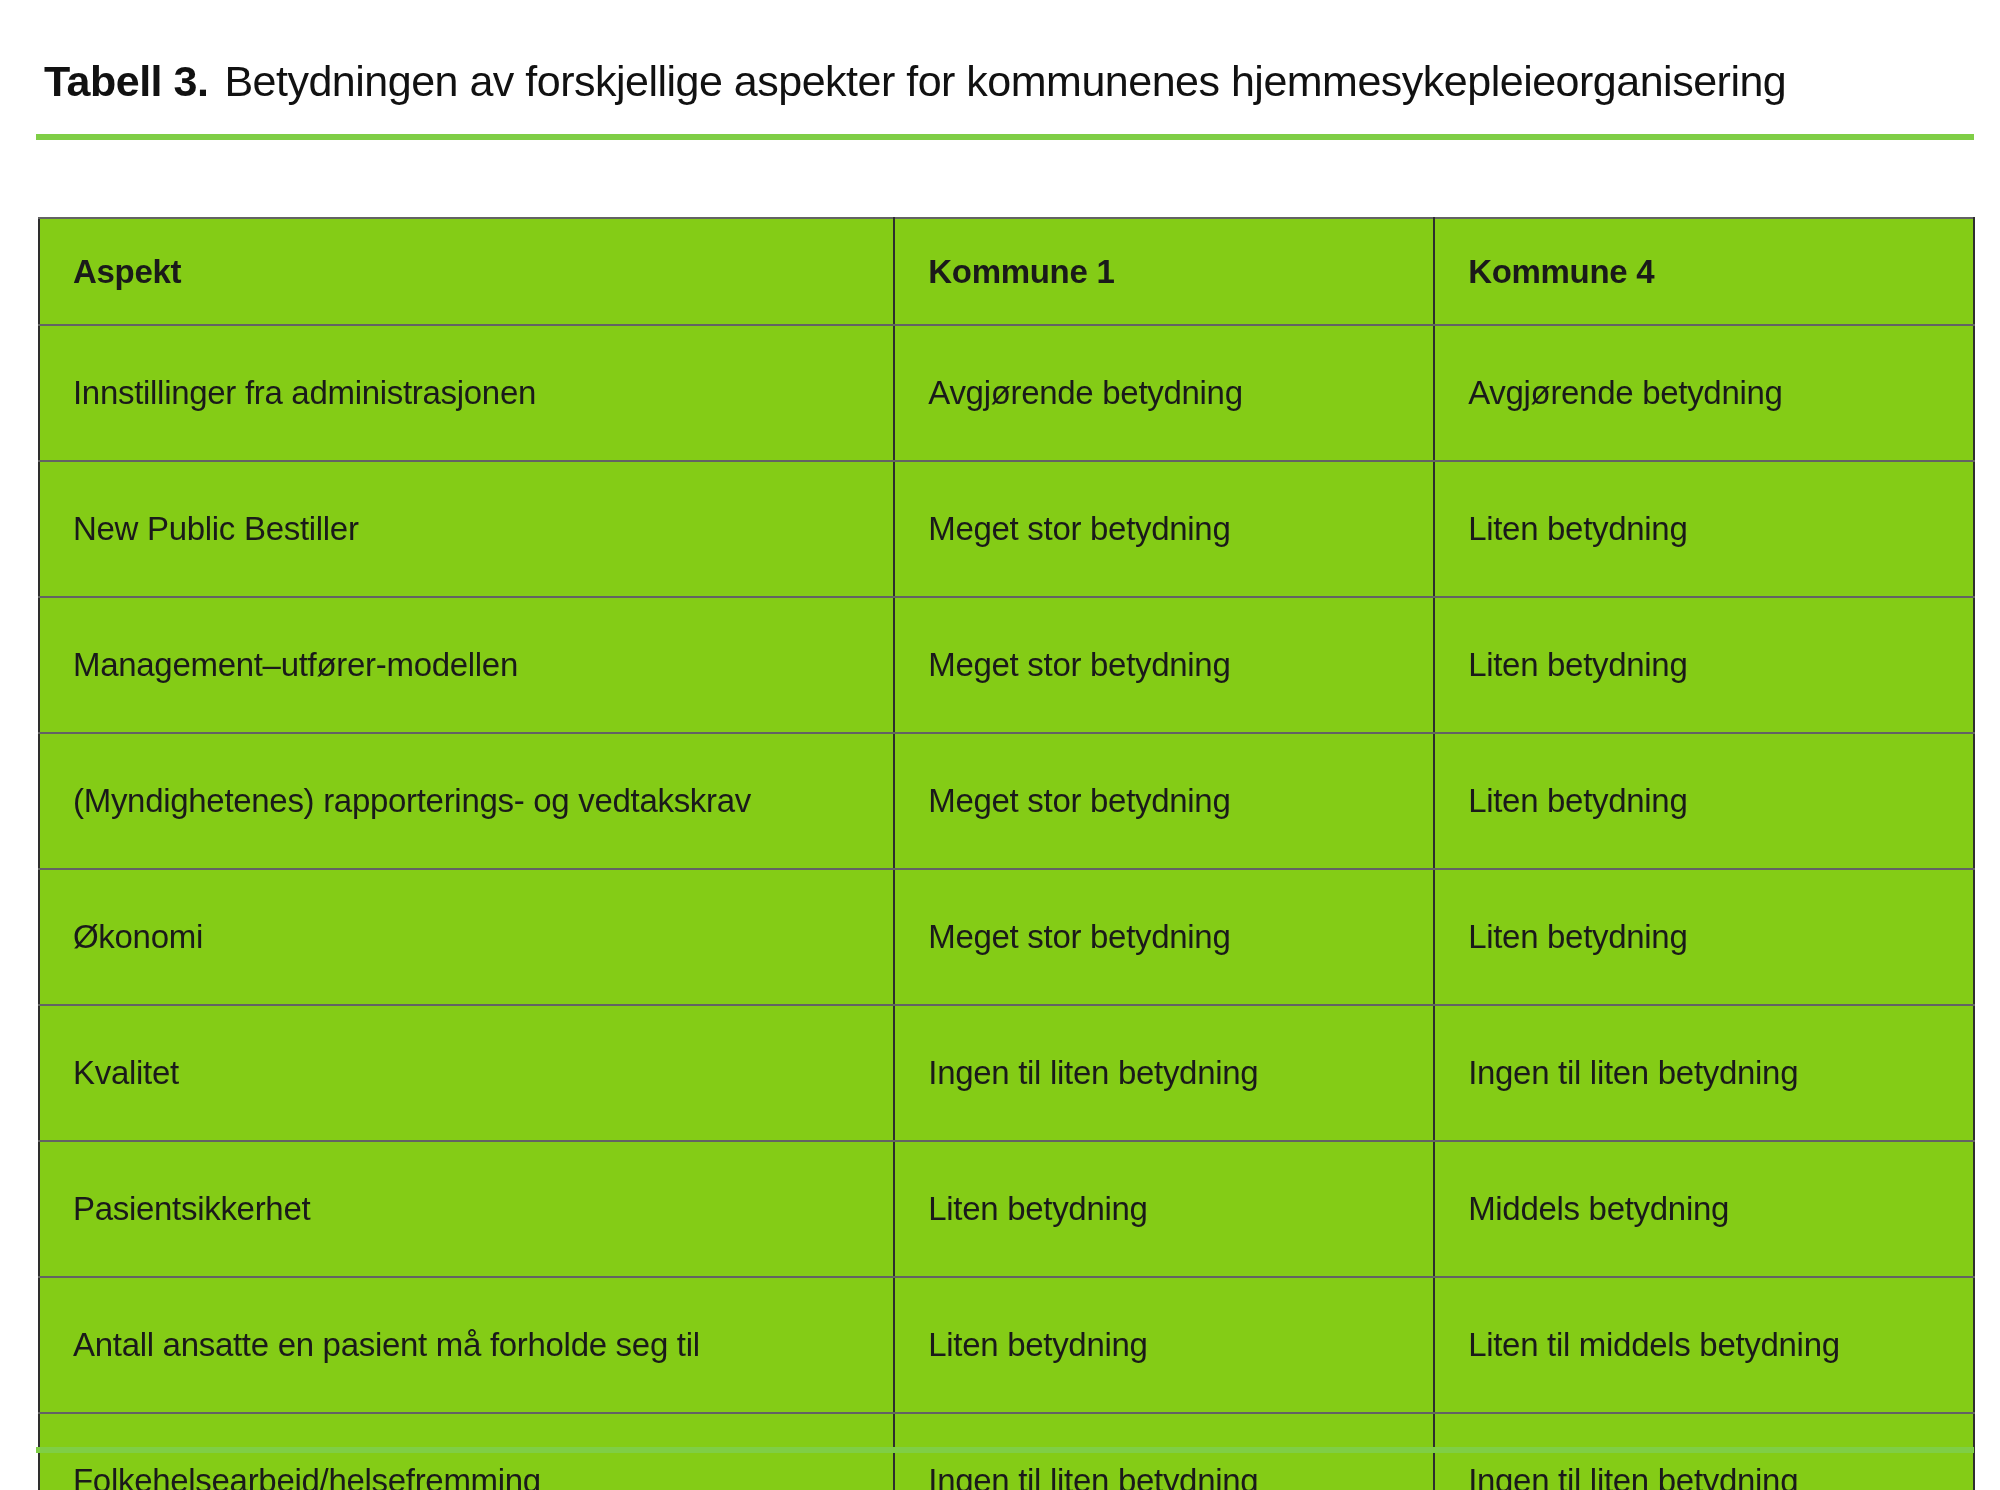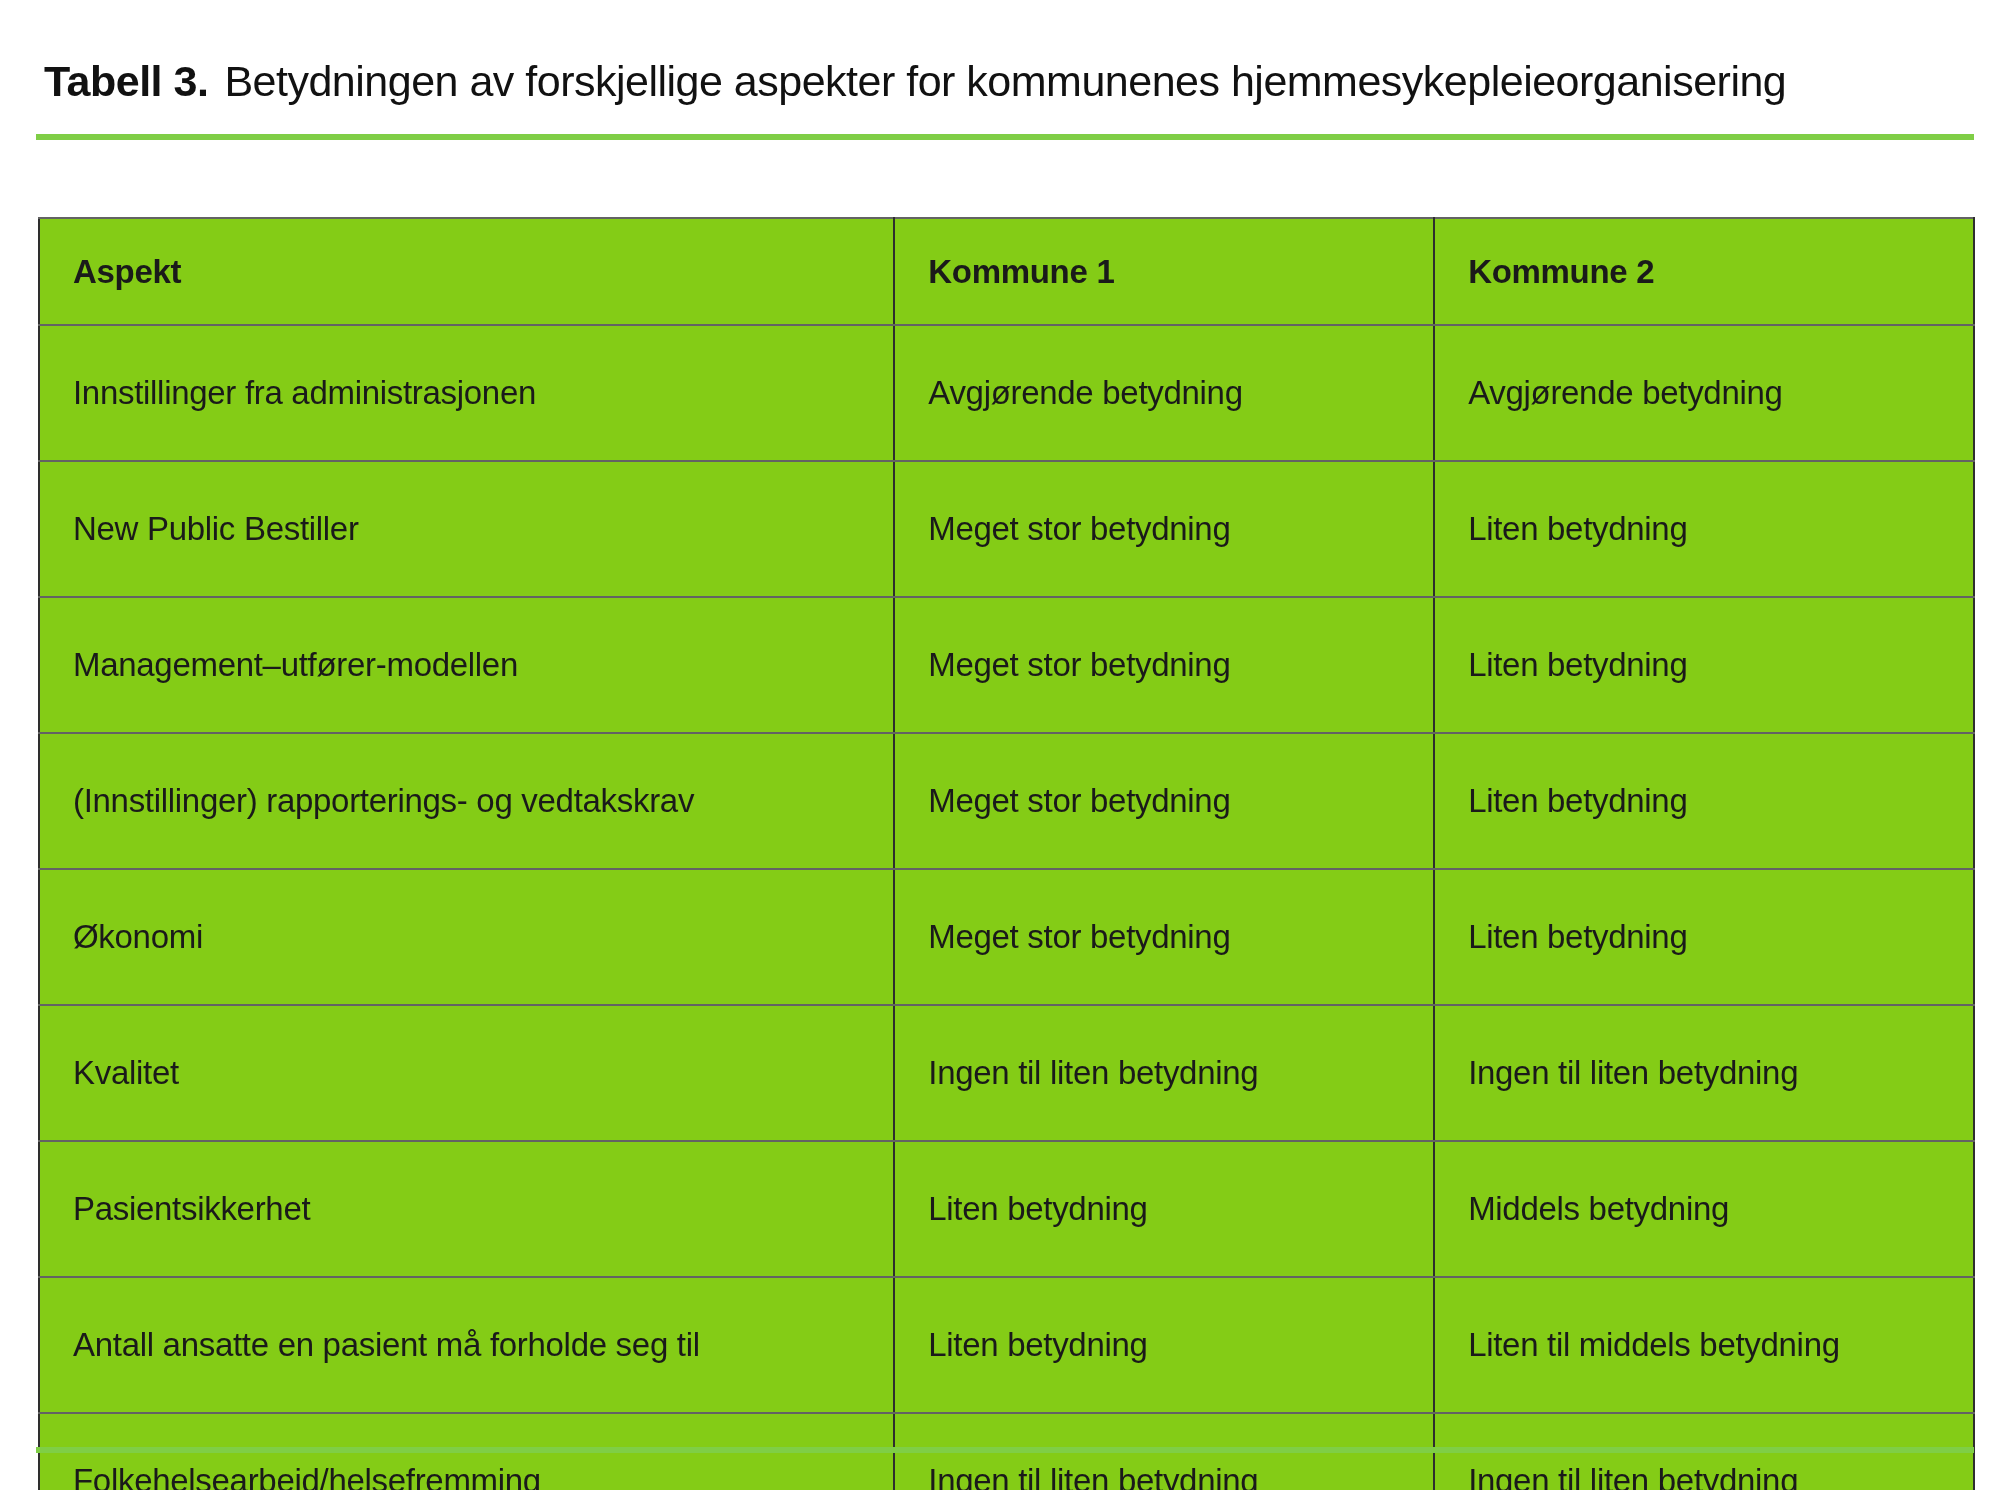--- a/index.html
+++ b/index.html
@@ -88,41 +88,41 @@
   <table class="main-table">
     <colgroup>
       <col class="c-aspect">
       <col class="c-k1">
       <col class="c-k2">
     </colgroup>
     <thead>
       <tr>
           <th>Aspekt</th>
           <th>Kommune 1</th>
-          <th>Kommune 2</th>
+          <th>Kommune 4</th>
         </tr>
     </thead>
     <tbody>
         <tr>
           <td>Innstillinger fra administrasjonen</td>
           <td>Avgjørende betydning</td>
           <td>Avgjørende betydning</td>
         </tr>
         <tr>
           <td>New Public Bestiller</td>
           <td>Meget stor betydning</td>
           <td>Liten betydning</td>
         </tr>
         <tr>
           <td>Management–utfører-modellen</td>
           <td>Meget stor betydning</td>
           <td>Liten betydning</td>
         </tr>
         <tr>
-          <td>(Innstillinger) rapporterings- og vedtakskrav</td>
+          <td>(Myndighetenes) rapporterings- og vedtakskrav</td>
           <td>Meget stor betydning</td>
           <td>Liten betydning</td>
         </tr>
         <tr>
           <td>Økonomi</td>
           <td>Meget stor betydning</td>
           <td>Liten betydning</td>
         </tr>
         <tr>
           <td>Kvalitet</td>

